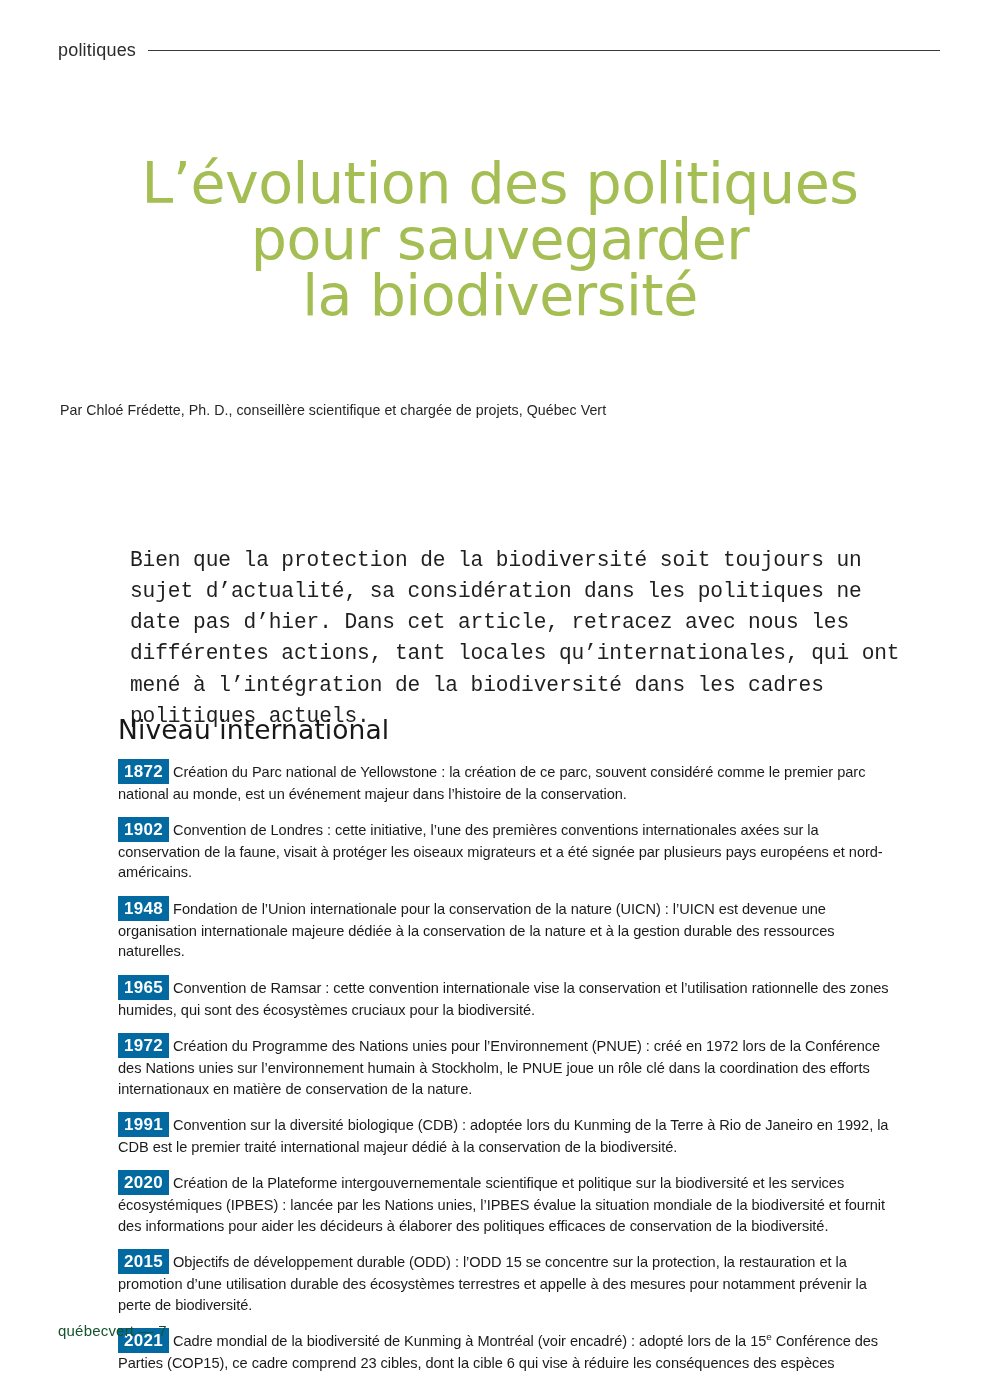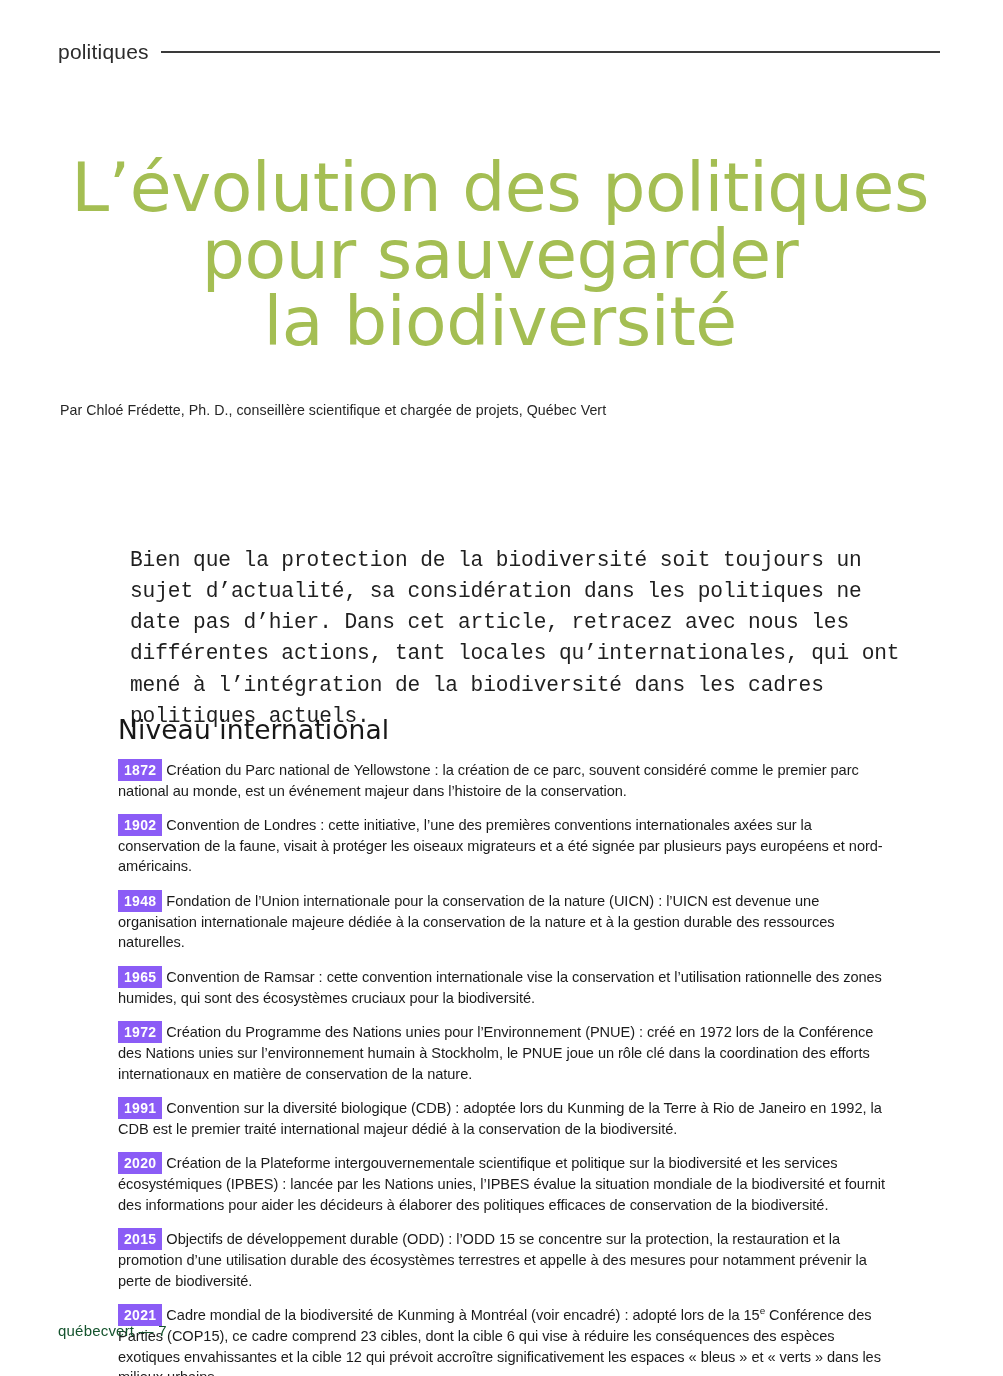--- a/index.html
+++ b/index.html
@@ -20,21 +20,21 @@
   .running-header {
     position: absolute;
     left: 58px;
     top: 40px;
     width: 882px;
     display: flex;
     align-items: center;
     gap: 12px;
   }
   .running-header .kicker {
-    font-size: 21px;
+    font-size: 18px;
     letter-spacing: 0.2px;
     color: #2b2b2b;
     white-space: nowrap;
     font-weight: 400;
   }
   .running-header .rule {
     flex: 1 1 auto;
     height: 1.6px;
     background: #3a3a3a;
   }
@@ -42,21 +42,21 @@
   
   .title-block {
     position: absolute;
     left: 60px;
     top: 155px;
     width: 880px;
     text-align: center;
   }
   .title-block .main-title {
     margin: 0;
-    font-size: 68px;
+    font-size: 57px;
     line-height: 0.985;
     font-weight: 400;
     letter-spacing: -0.5px;
     color: #a4be53;
     font-family: "DejaVu Sans", sans-serif;
   }
   .title-block .main-title .tline {
     display: block;
     white-space: nowrap;
   }
@@ -108,24 +108,24 @@
     font-size: 14.6px;
     line-height: 1.42;
     color: #1b1b1b;
     letter-spacing: -0.05px;
     text-align: left;
   }
   .entry:last-child { margin-bottom: 0; }
 
   .year-badge {
     display: inline-block;
-    background: #8b5cf6;
+    background: #0369a1;
     color: #ffffff;
     font-weight: 700;
-    font-size: 14px;
+    font-size: 17px;
     line-height: 1;
     padding: 3.5px 6px 4px 6px;
     margin-right: 4px;
     vertical-align: baseline;
     letter-spacing: 0.3px;
     font-family: "Liberation Sans", sans-serif;
   }
 
   .entry sup {
     font-size: 0.68em;

